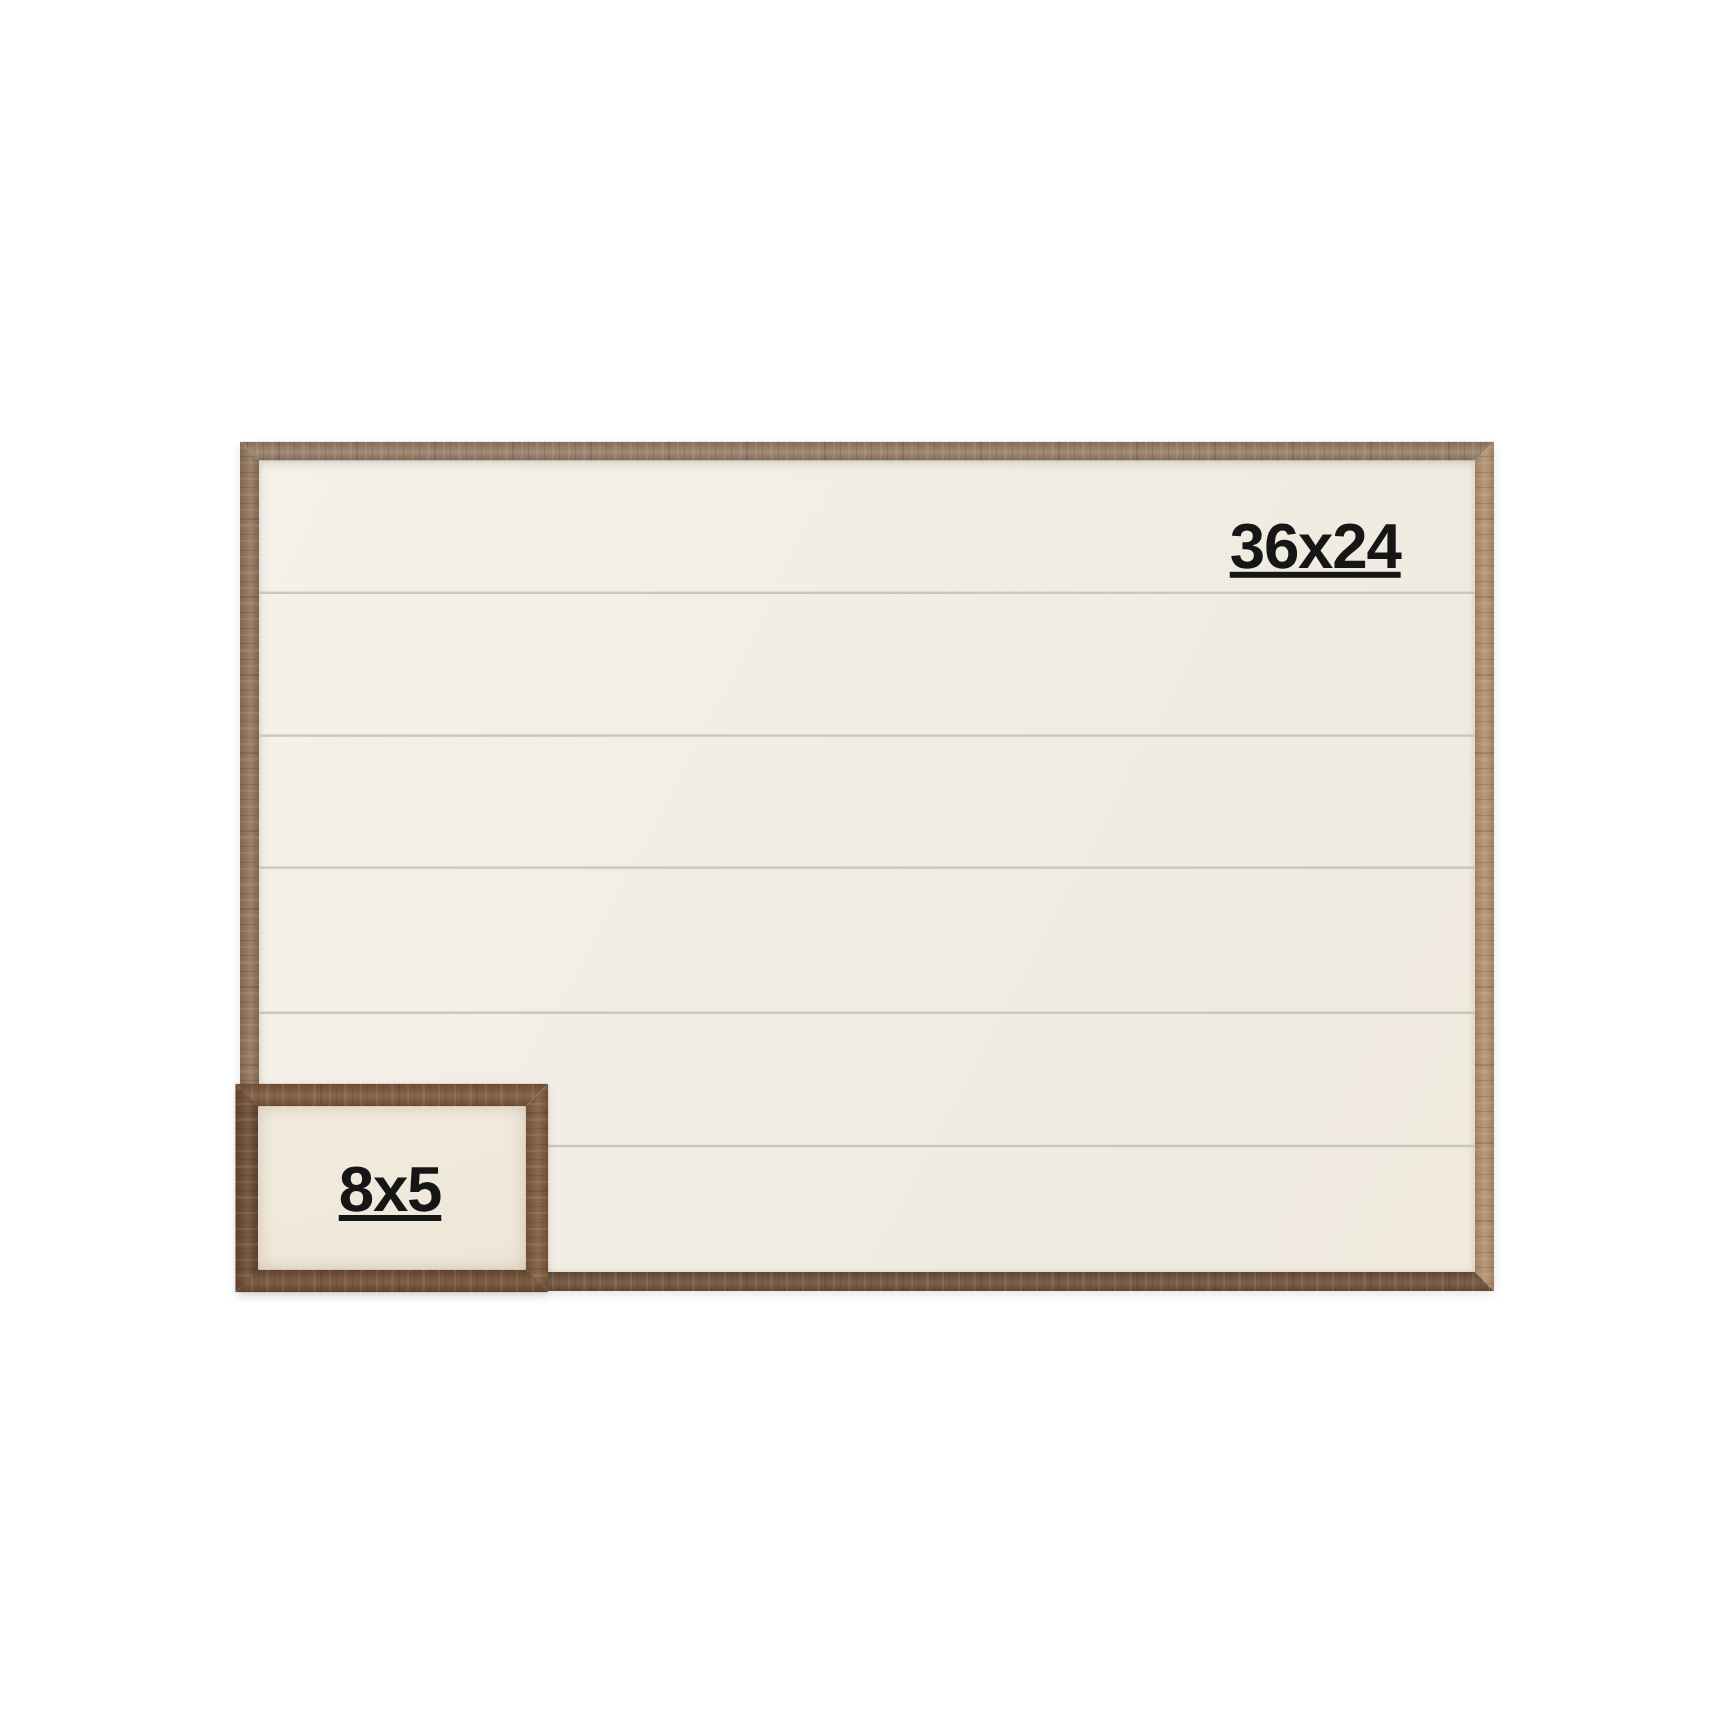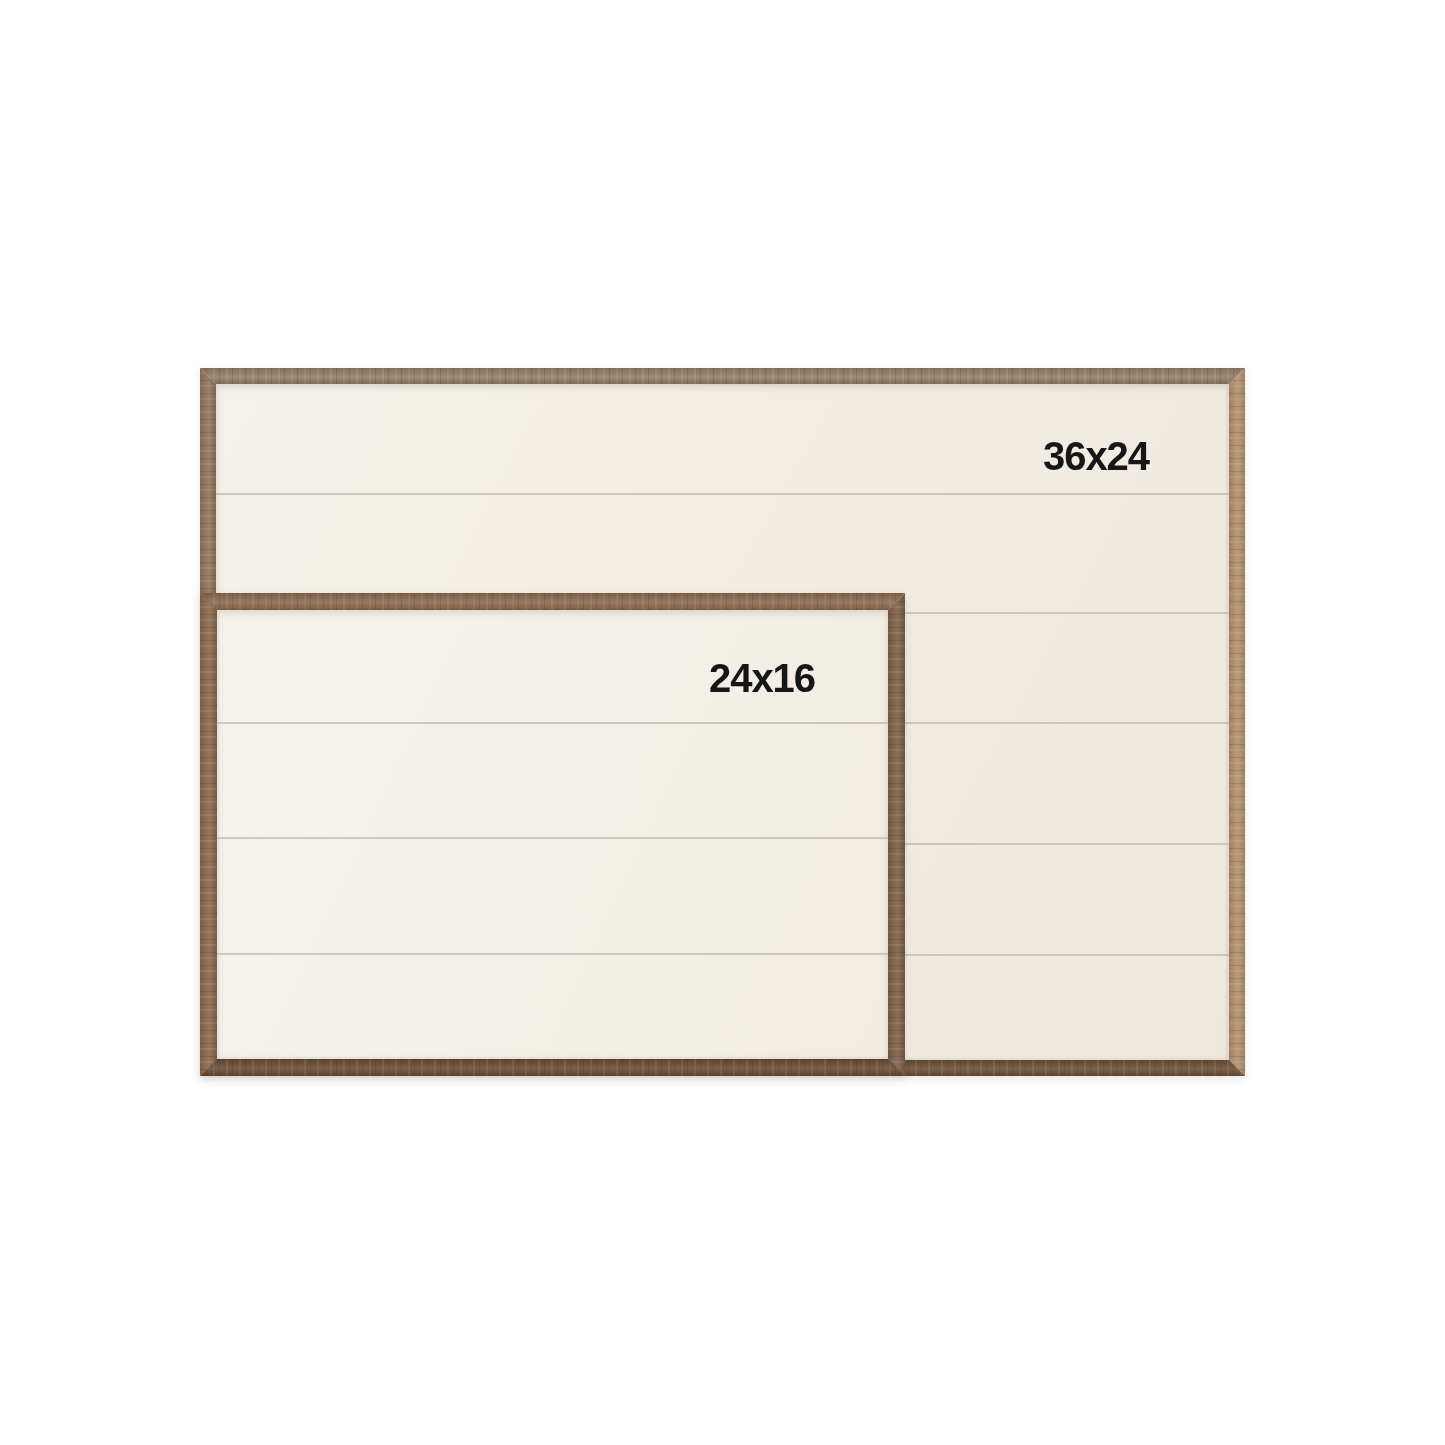--- a/index.html
+++ b/index.html
@@ -54,25 +54,26 @@
   }
 
   .plank-line { position: absolute; background: var(--plank-line, #c2bdb2); opacity: 0.8; }
   .plank-line.h { left: 0; right: 0; height: 2px; }
   .plank-line.v { top: 0; bottom: 0; width: 2px; }
 
   .size-label {
     position: absolute;
     transform: translate(-50%, -50%);
     font-weight: 700;
-    font-size: 40px;
+    font-size: 53px;
     letter-spacing: -1px;
     color: var(--label-text, #161616);
     white-space: nowrap;
     z-index: 5;
+    text-decoration: underline;
   }
 
   
   .f36 { left: 200px; top: 368px; width: 1045px; height: 708px; --b: 16px; z-index: 1; }
   .f36 .rail.top    { background-color: #957d66; }
   .f36 .rail.right  { background-color: #b2906e; }
   .f36 .rail.bottom { background-color: #6d5039; }
   .f36 .rail.left   { background-color: #91735a; }
   .f36 .panel { background: linear-gradient(118deg, #f4f1ea 0%, #f1ece2 60%, #efe9de 100%); }
 
@@ -116,28 +117,24 @@
     <div class="panel">
       <div class="plank-line h" style="top:109px"></div>
       <div class="plank-line h" style="top:228px"></div>
       <div class="plank-line h" style="top:338px"></div>
       <div class="plank-line h" style="top:459px"></div>
       <div class="plank-line h" style="top:570px"></div>
     </div>
     <div class="size-label" style="left:896px; top:88px">36x24</div>
   </div>
 
-  <div class="frame f24">
+
+
+  <div class="frame f8">
     <div class="rail top"></div>
     <div class="rail right"></div>
     <div class="rail bottom"></div>
     <div class="rail left"></div>
-    <div class="panel">
-      <div class="plank-line h" style="top:112px"></div>
-      <div class="plank-line h" style="top:227px"></div>
-      <div class="plank-line h" style="top:343px"></div>
-    </div>
-    <div class="size-label" style="left:562px; top:85px">24x16</div>
+    <div class="panel"></div>
+    <div class="size-label" style="left:129px; top:89px">8x5</div>
   </div>
-
-
 
 </div>
 
 </body></html>

